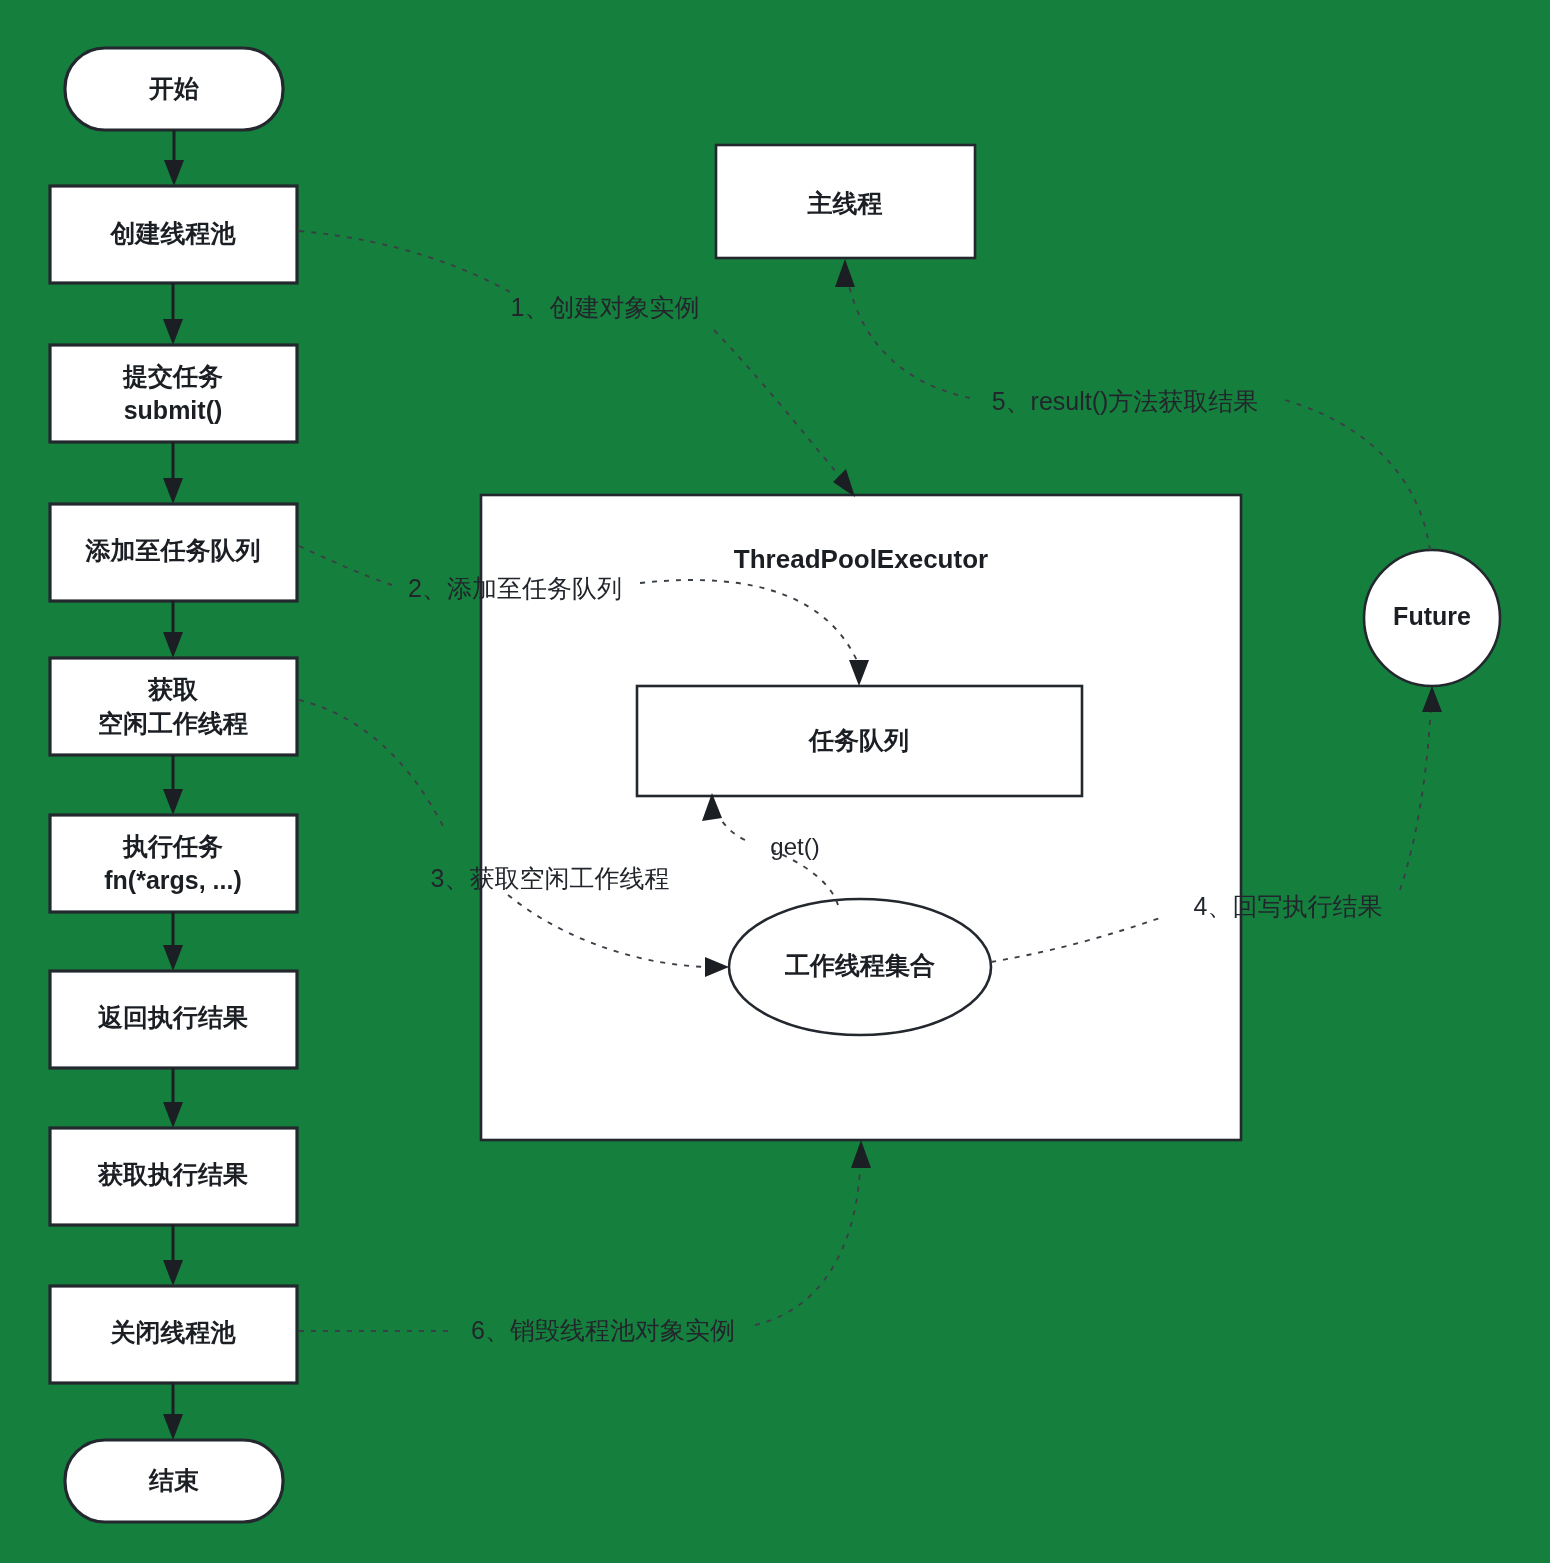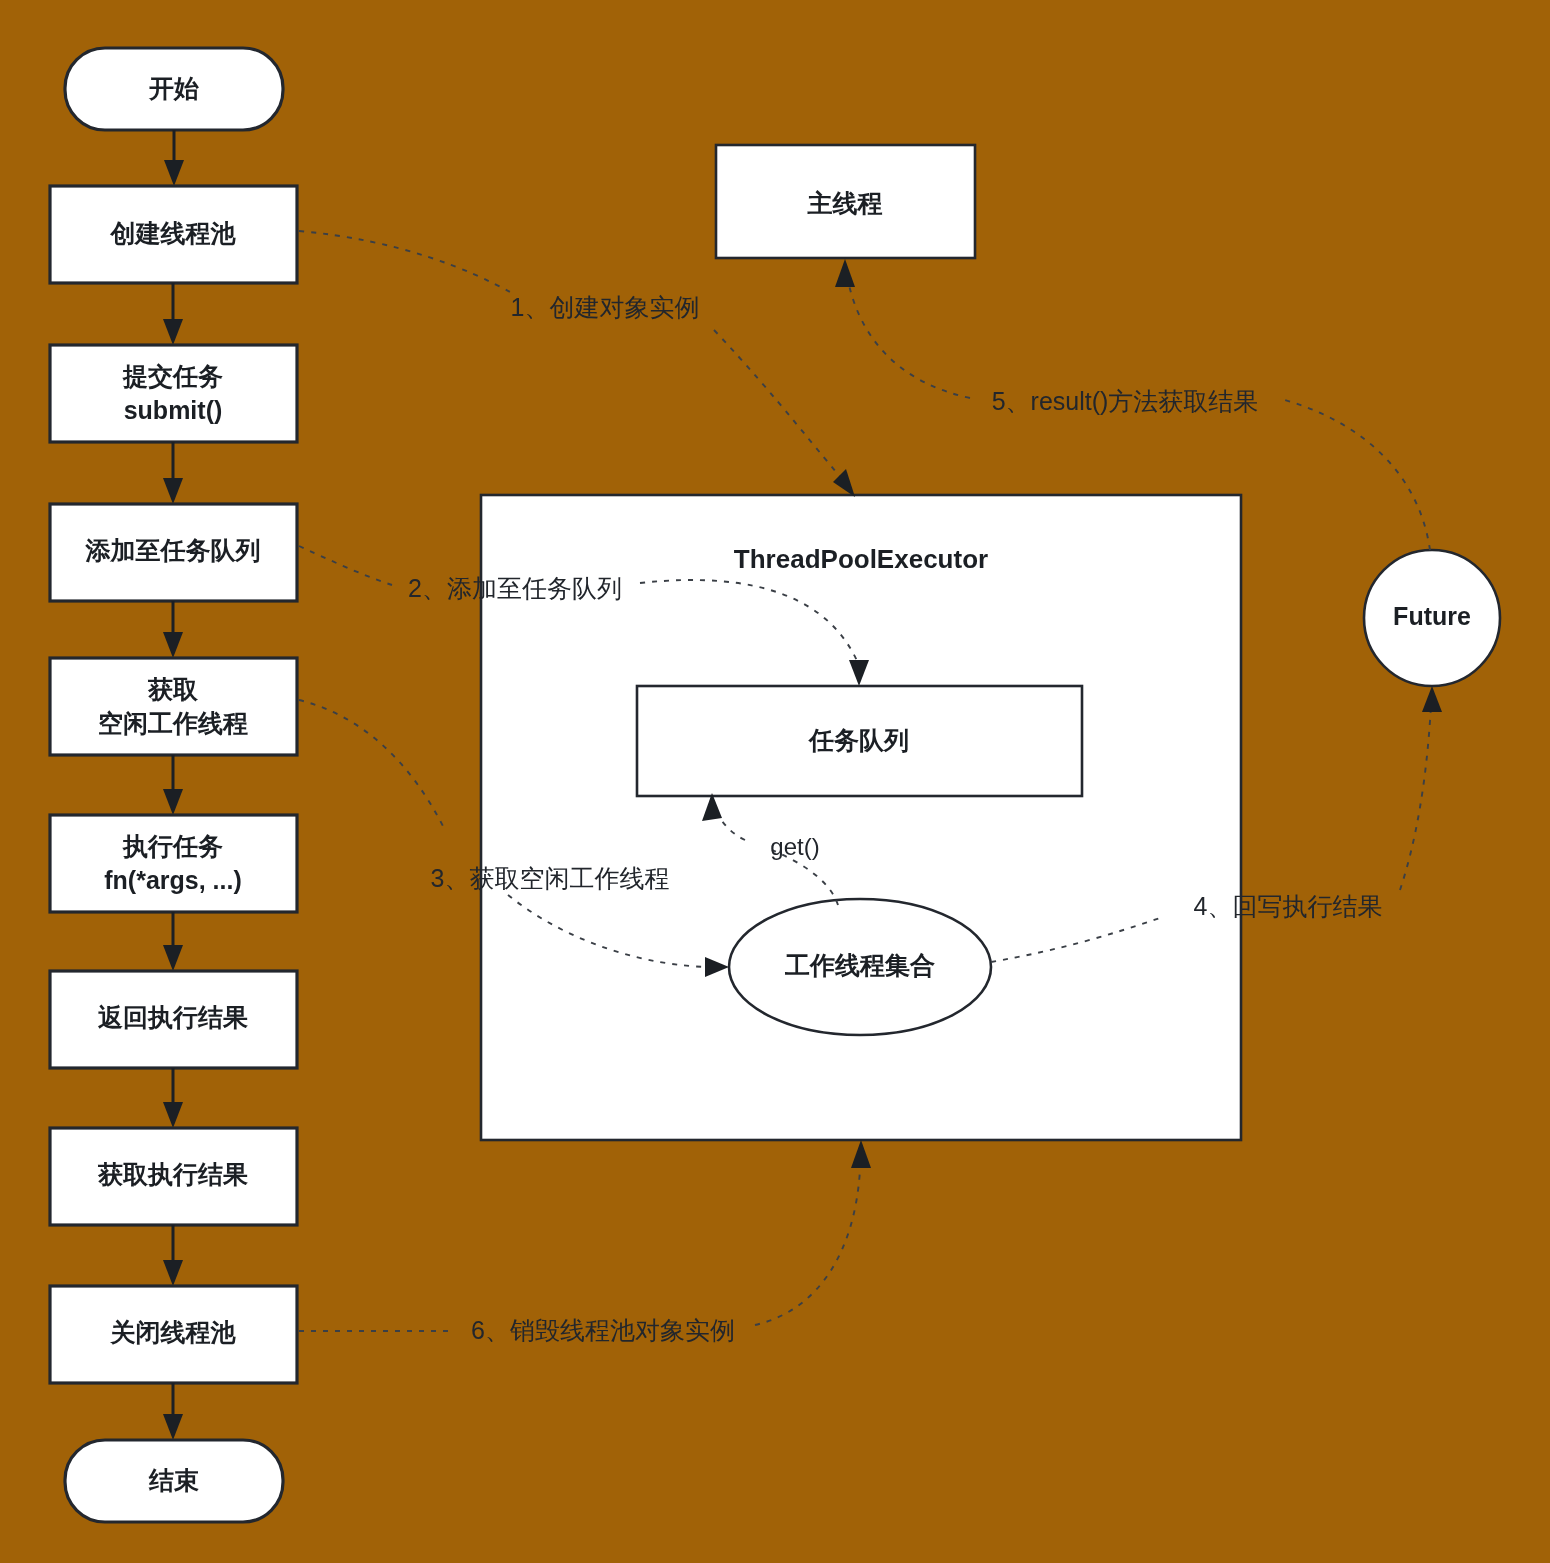--- a/index.html
+++ b/index.html
@@ -8,21 +8,21 @@
     padding: 0;
     background: #ffffff;
   }
   body {
     font-family: "Liberation Sans", "DejaVu Sans", sans-serif;
   }
   #diagram-root {
     position: relative;
     width: 1550px;
     height: 1563px;
-    background: #a16207;
+    background: #15803d;
     overflow: hidden;
     text-align: center;
   }
   svg.diagram-canvas {
     display: block;
     width: 1550px;
     height: 1563px;
   }
   .shape-stroke {
     fill: #ffffff;

